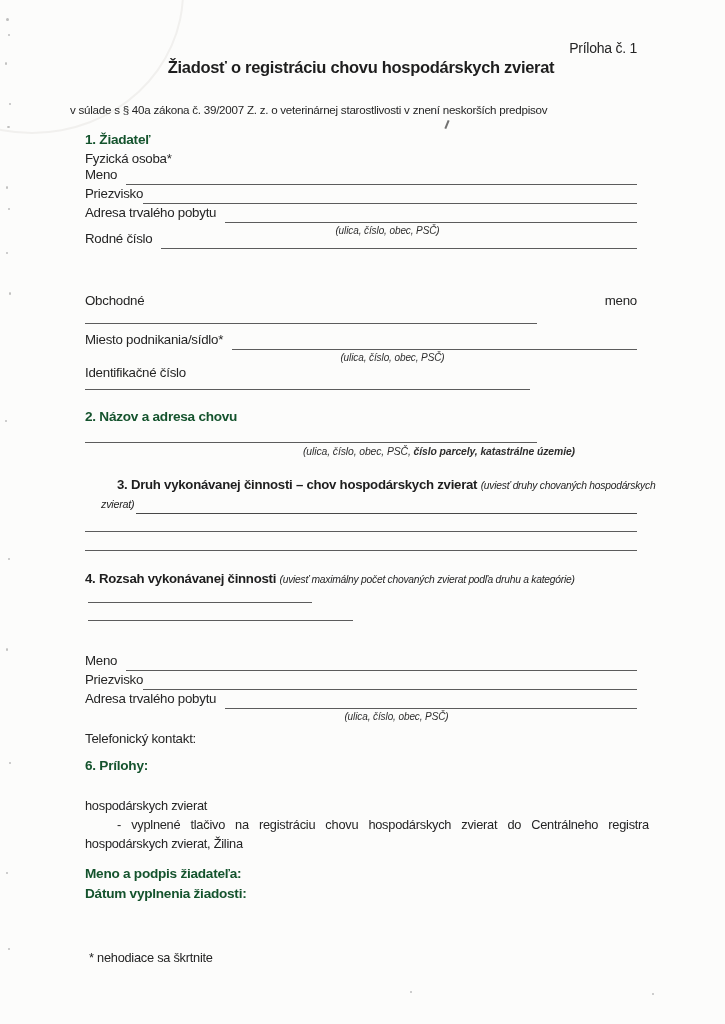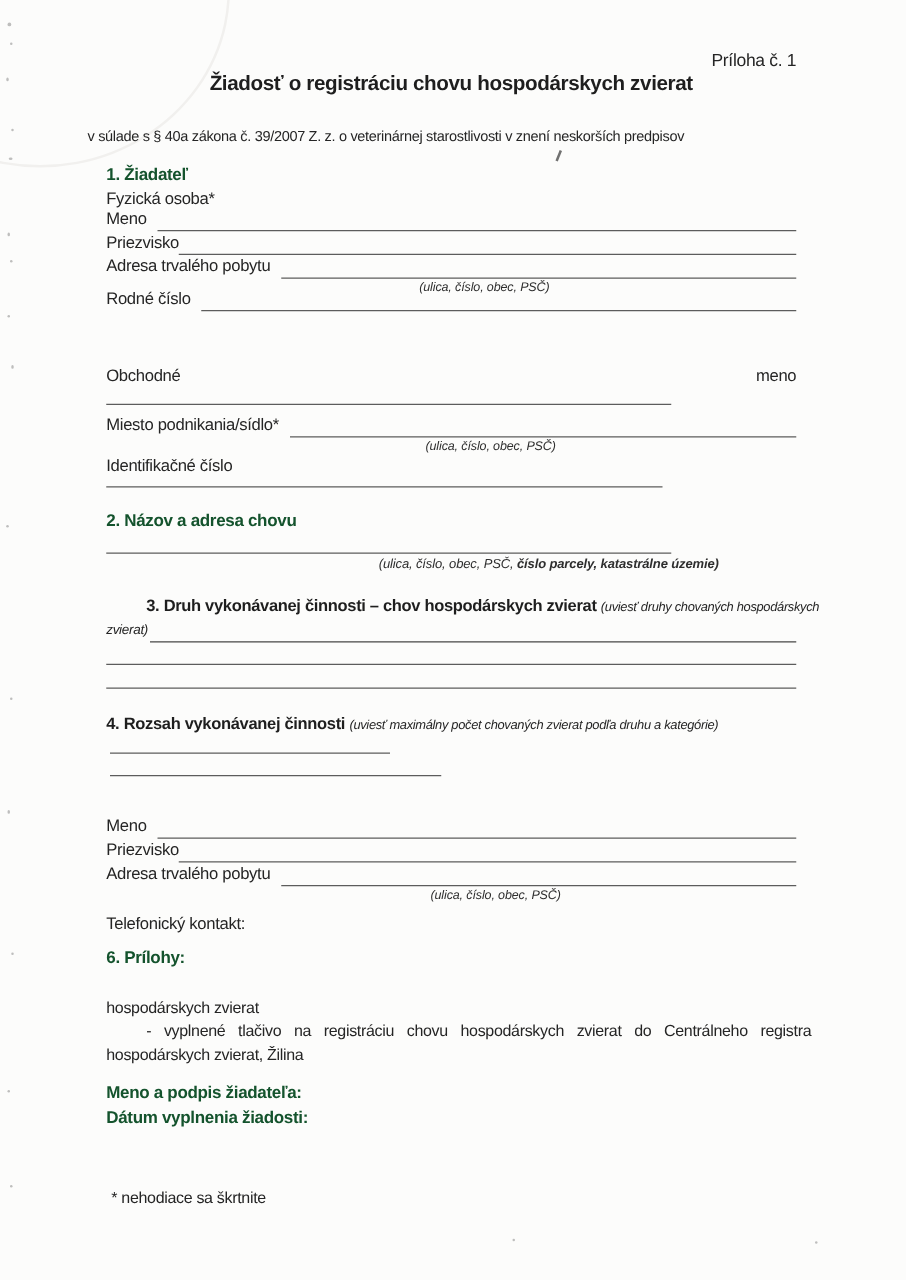--- a/index.html
+++ b/index.html
@@ -19,21 +19,21 @@
   .row .lbl{white-space:pre;}
   .fill{flex:1;border-bottom:1px solid #5c5c5c;margin-left:5px;}
   .line{border-bottom:1px solid #5c5c5c;height:0;}
   .cap{font-size:10px;font-style:italic;text-align:center;color:#2e2e2e;letter-spacing:-0.1px;white-space:nowrap;}
   .cap b{font-weight:bold;}
   .jline{left:85px;right:76px;white-space:nowrap;text-align-last:justify;margin-left:32px;}
   .h3line{font-size:13.2px;}
   .h3line .hb{font-weight:bold;color:#1e1e1e;}
   .h3line .hi{font-style:italic;font-size:10.3px;}
   .wraprow{left:85px;right:88px;display:flex;height:16px;}
-  .wraprow .ital{font-style:italic;font-size:10.8px;white-space:pre;}
+  .wraprow .ital{font-style:italic;font-size:10.8px;white-space:pre;margin-left:16px;}
   .wraprow .fill2{flex:1;border-bottom:1.5px solid #474747;margin-left:2px;}
   .bullet{font-size:12.8px;line-height:19px;}
   .bullet .bld{font-weight:bold;}
   .spread{display:flex;justify-content:space-between;left:85px;right:88px;font-size:13.3px;}
   .speck{position:absolute;background:#8a8a8a;border-radius:50%;opacity:.55;}
   .arc{position:absolute;left:-120px;top:-150px;width:300px;height:280px;border:2px solid #f1f0ee;border-radius:50%;}
   .tick{position:absolute;width:1.6px;height:9px;background:#4d4d4d;transform:rotate(22deg);opacity:.8;}
 </style>
 </head>
 <body>

